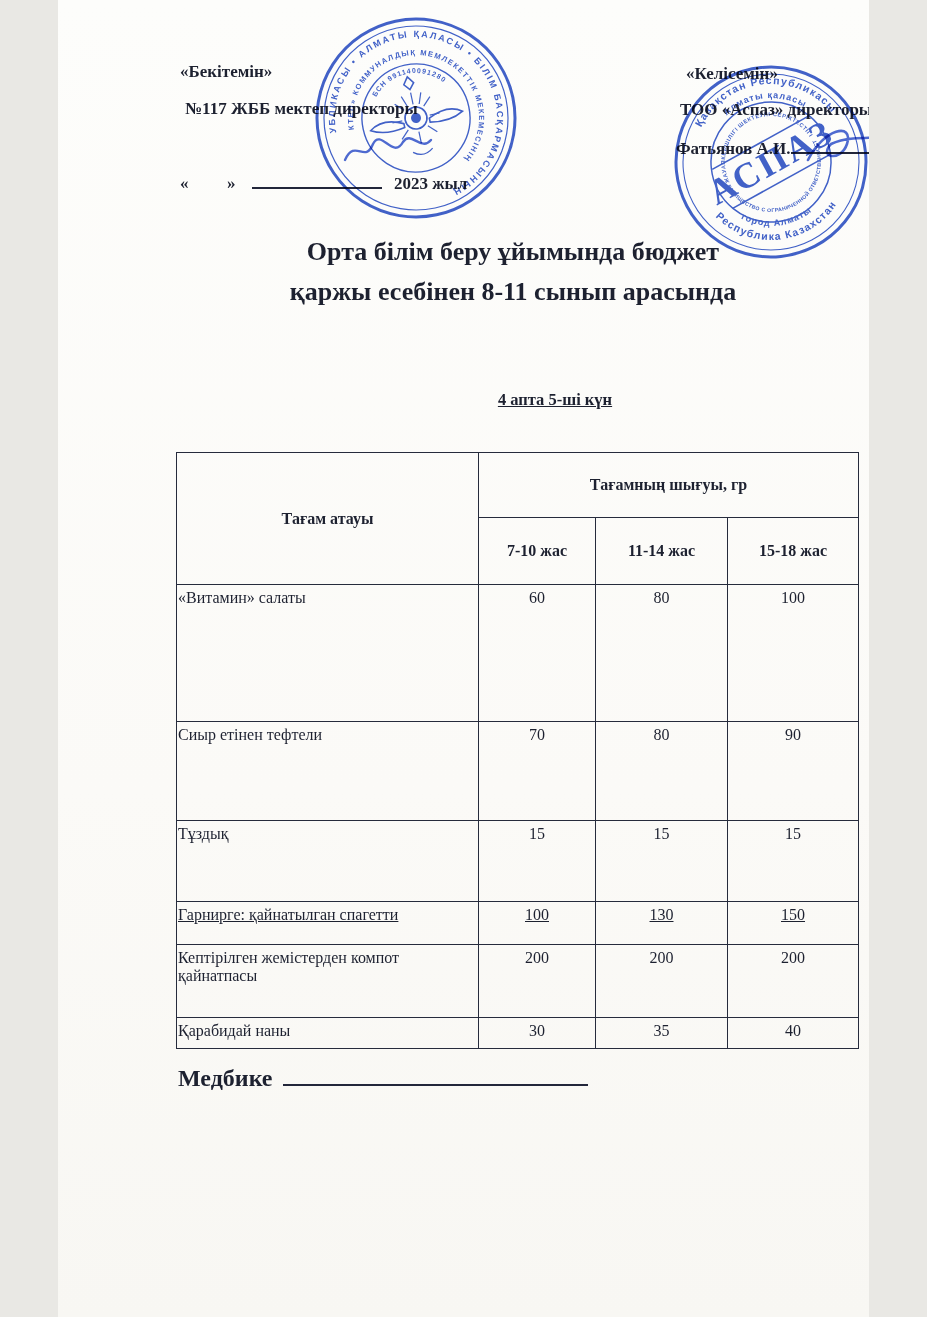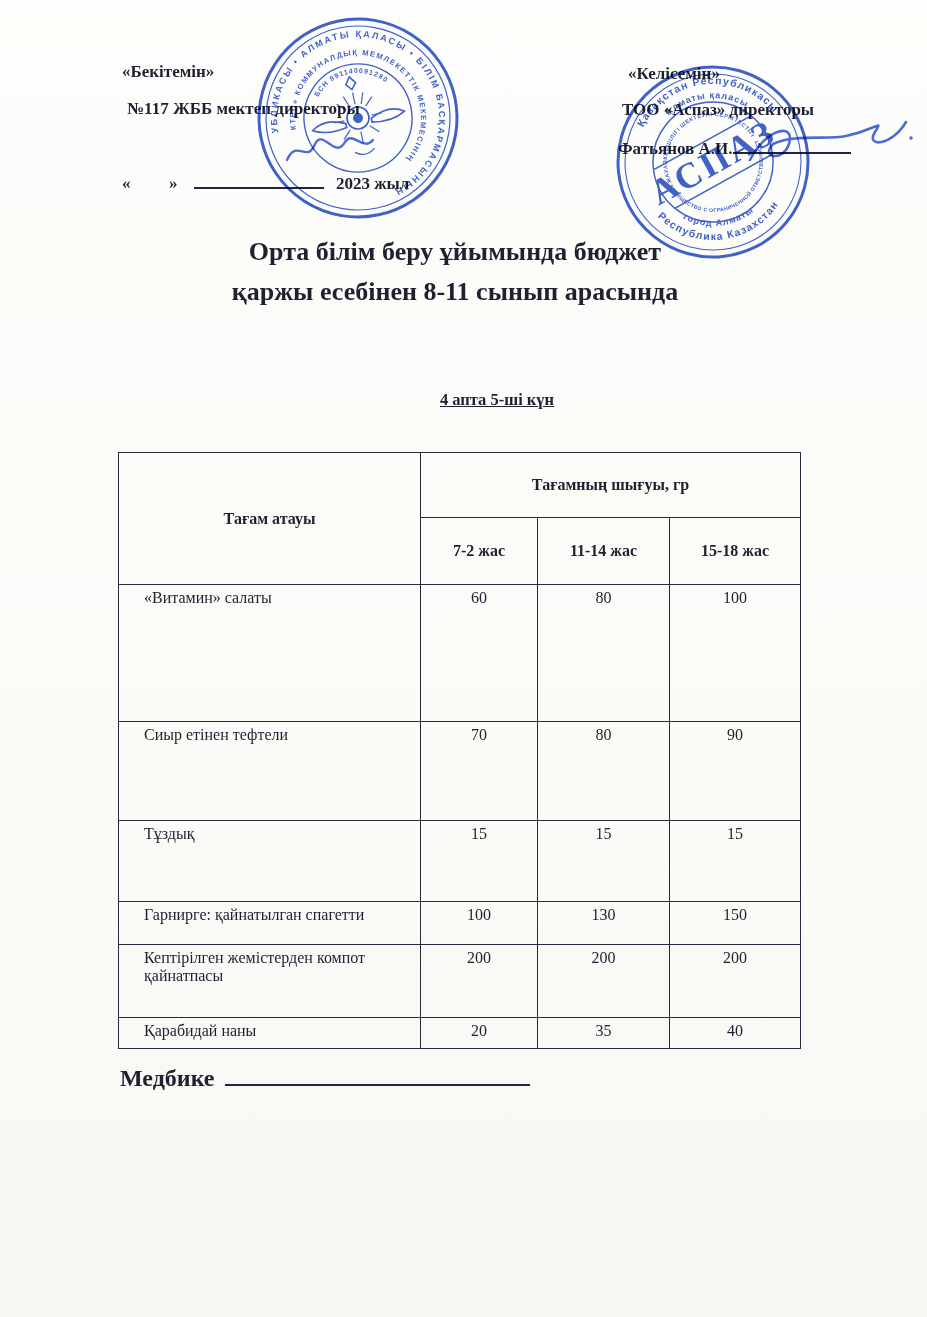--- a/index.html
+++ b/index.html
@@ -1,40 +1,40 @@
 <!DOCTYPE html>
 <html><head>
 <meta charset="utf-8">
 <style>
   html,body{margin:0;padding:0;background:#e9e8e4;}
   .page{
-    position:relative;width:927px;height:1317px;margin:0 auto;
+    position:relative;width:811px;height:1317px;margin:0 auto;
     background:linear-gradient(180deg,#fdfdfb 0%,#fbfaf7 60%,#f8f7f3 100%);
     font-family:"Liberation Serif","DejaVu Serif",serif;
     color:#1d2130;overflow:hidden;
   }
   .hdr-line{position:absolute;font-weight:bold;font-size:17px;white-space:nowrap;}
   .uline{display:inline-block;border-bottom:2px solid #22263a;height:14px;vertical-align:baseline;}
   .title{position:absolute;left:0;top:232px;width:910px;text-align:center;
          font-weight:bold;font-size:26px;line-height:40px;}
   .subtitle{position:absolute;left:0;top:390px;width:994px;text-align:center;
             font-weight:bold;font-size:16.5px;text-decoration:underline;}
   
   table.menu{position:absolute;left:118px;top:452px;width:682px;border-collapse:collapse;
              table-layout:fixed;font-size:16px;}
-  table.menu td,table.menu th{border:1.6px solid #262b3c;padding:4px 25px;vertical-align:top;
+  table.menu td,table.menu th{border:1.6px solid #262b3c;padding:4px 1px;vertical-align:top;
              font-weight:normal;overflow:hidden;}
   table.menu th{font-weight:bold;text-align:center;vertical-align:middle;padding:17px 4px;}
   td.num{text-align:center;}
   tr.hr1 th{height:30px;}
   tr.hr2 th{height:32px;}
   tr.r1 td{height:128px;}
   tr.r2 td{height:90px;}
   tr.r3 td{height:72px;}
-  tr.r4 td{height:34px;}
+  tr.r4 td{height:34px;text-decoration:underline;}
   tr.r5 td{height:64px;margin-top:34px;}
   tr.r6 td{height:22px;margin-top:45px;}
   .footer{position:absolute;left:120px;top:1065px;font-weight:bold;font-size:24px;}
   .footer .uline{width:305px;margin-left:10px;}
   
   .ink{position:absolute;mix-blend-mode:multiply;opacity:.9;}
   .stamp-school{left:253px;top:13px;transform:rotate(-12deg);}
   .stamp-aspaz{left:613px;top:62px;transform:rotate(-6deg);}
   svg text{font-family:"Liberation Sans","DejaVu Sans",sans-serif;}
 </style>
@@ -162,21 +162,21 @@
         <col style="width:117px">
         <col style="width:132px">
         <col style="width:131px">
       </colgroup>
     <tbody>
       <tr class="hr1">
         <th rowspan="2">Тағам атауы</th>
         <th colspan="3">Тағамның шығуы, гр</th>
       </tr>
       <tr class="hr2">
-        <th>7-2 жас</th>
+        <th>7-10 жас</th>
         <th>11-14 жас</th>
         <th>15-18 жас</th>
       </tr>
       <tr class="r1">
         <td>«Витамин» салаты</td>
         <td class="num">60</td>
         <td class="num">80</td>
         <td class="num">100</td>
       </tr>
       <tr class="r2">
@@ -198,21 +198,21 @@
         <td class="num">150</td>
       </tr>
       <tr class="r5">
         <td>Кептірілген жемістерден компот қайнатпасы</td>
         <td class="num">200</td>
         <td class="num">200</td>
         <td class="num">200</td>
       </tr>
       <tr class="r6">
         <td>Қарабидай наны</td>
-        <td class="num">20</td>
+        <td class="num">30</td>
         <td class="num">35</td>
         <td class="num">40</td>
       </tr>
     </tbody>
   </table>
 
   <div class="footer">
     <span>Медбике</span><span class="uline"></span>
   </div>
 

